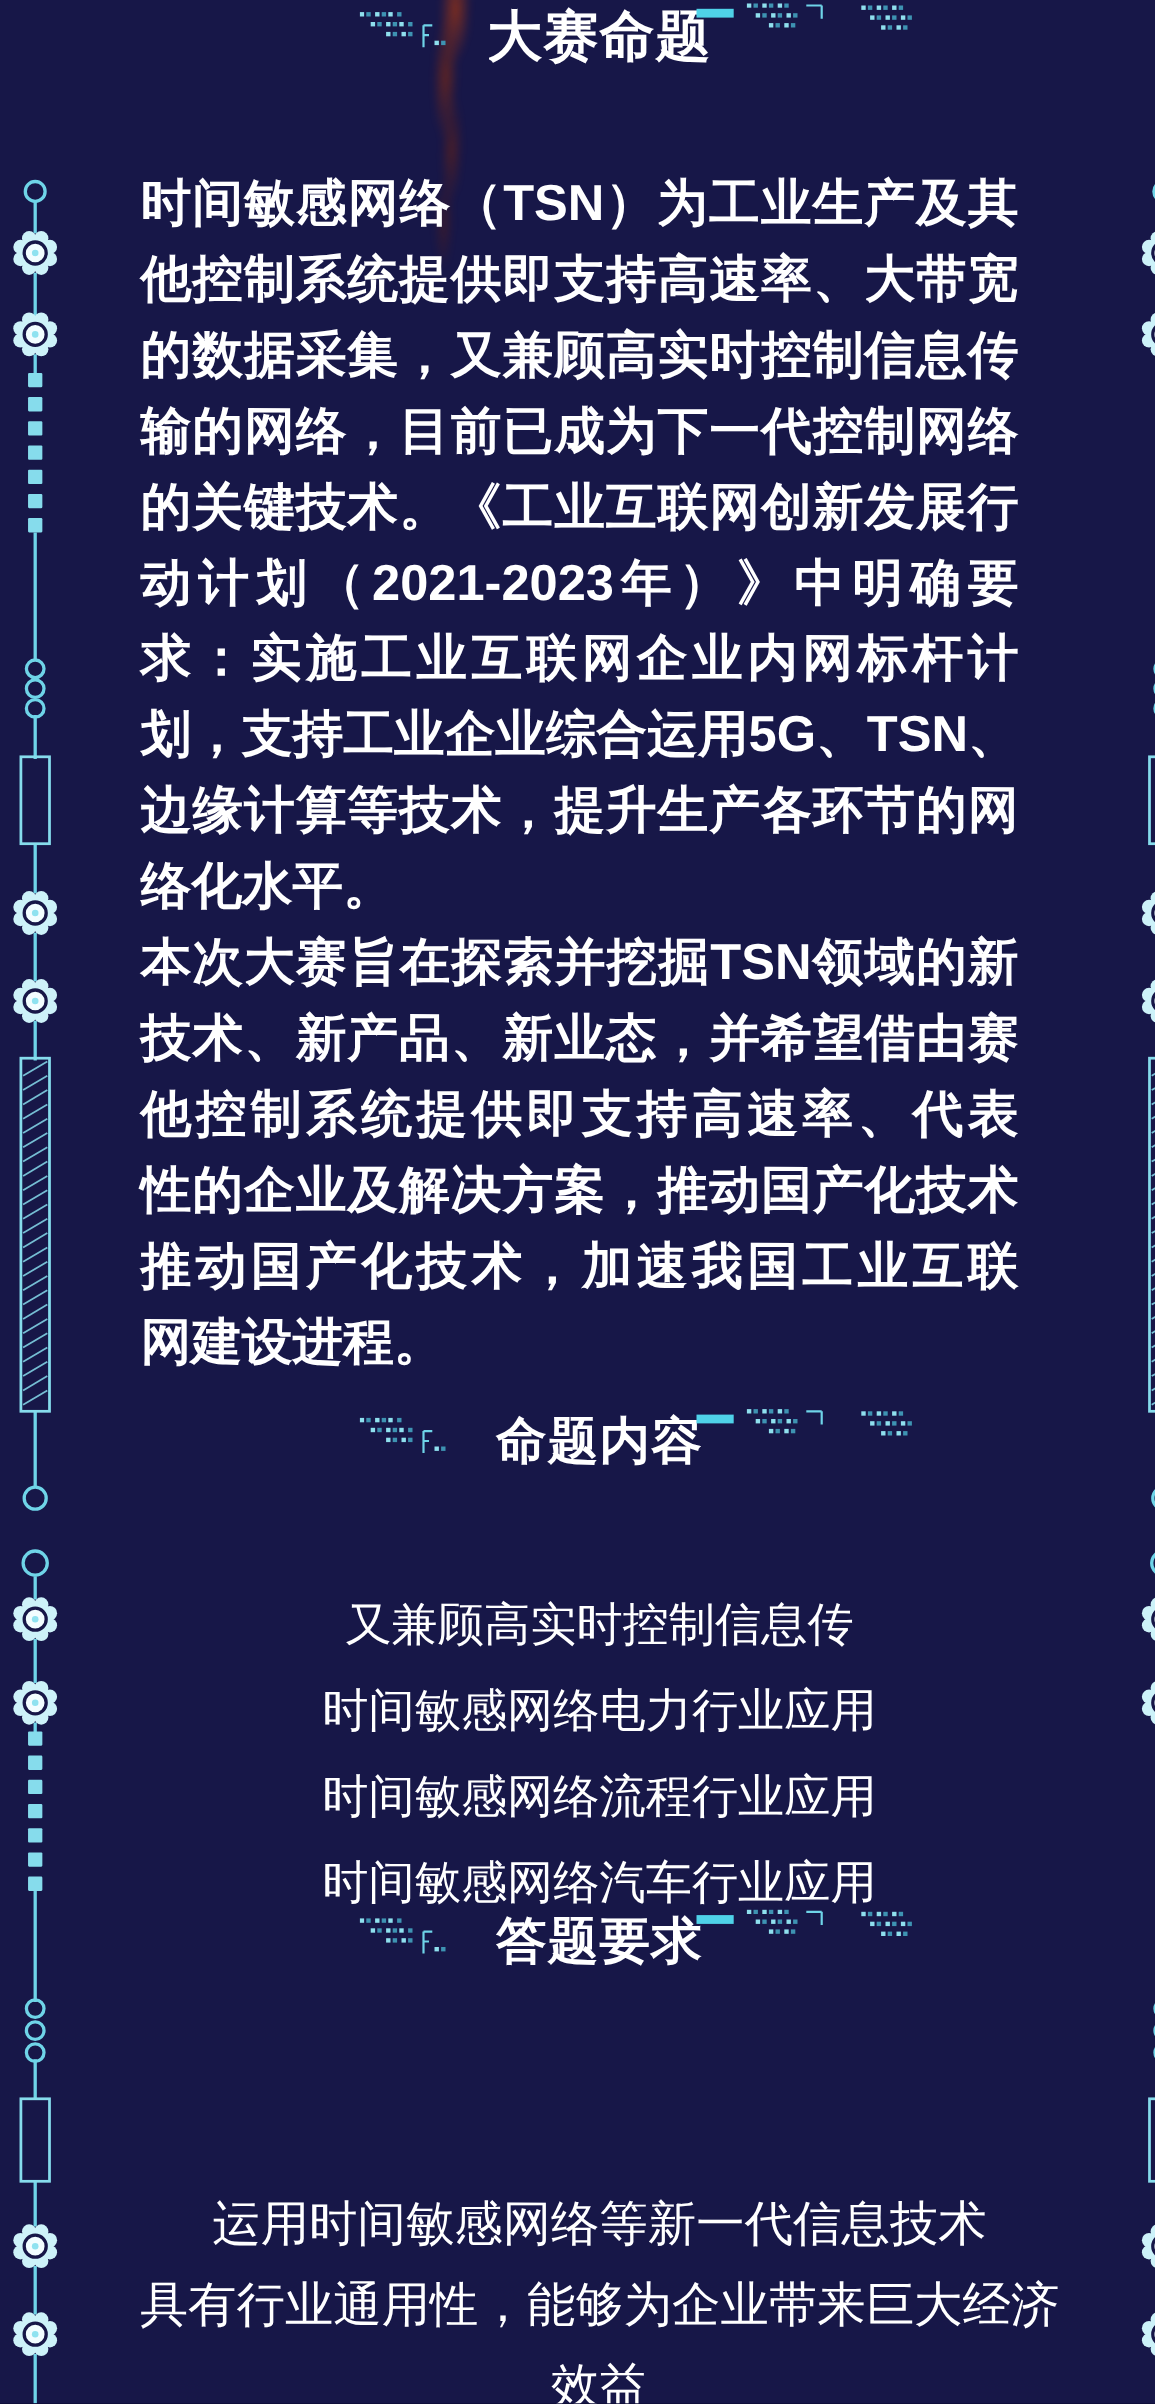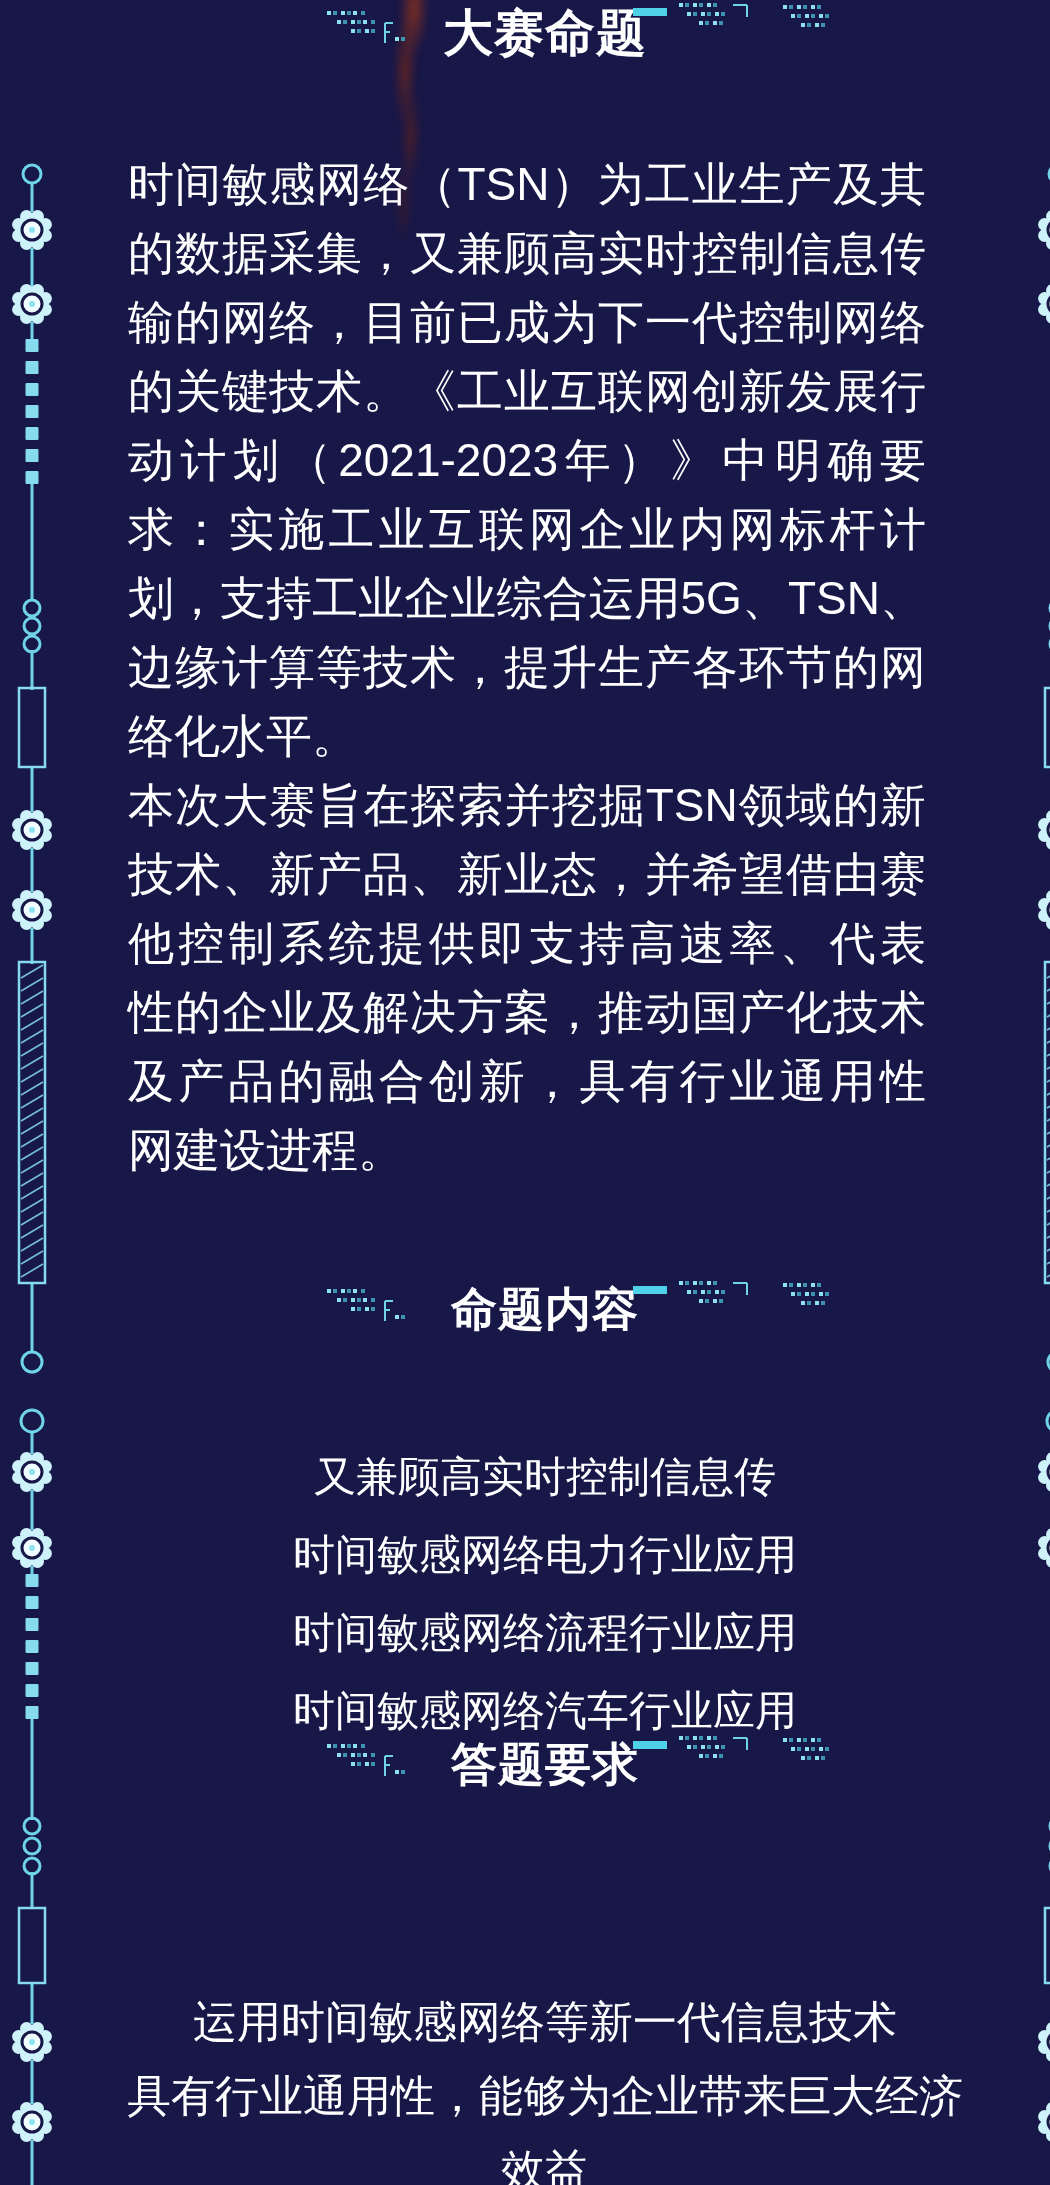--- a/index.html
+++ b/index.html
@@ -30,21 +30,21 @@
     margin:0;font-weight:700;white-space:nowrap;letter-spacing:1px;color:#fff;
   }
   .sec-head.main .ttl{font-size:50px;line-height:62px;}
   .sec-head.sub  .ttl{font-size:46px;line-height:58px;}
   .clu{position:absolute;}
   .clu.l{right:calc(50% + 122px);top:7px;}
   .clu.r{left:calc(50% + 88px);top:1px;}
   
   .intro{
     position:absolute;left:128px;width:798px;top:150px;
-    font-size:46px;line-height:69px;font-weight:400;
+    font-size:46px;line-height:69px;font-weight:700;
   }
   .intro .line{text-align:justify;text-align-last:justify;text-justify:inter-character;}
   .intro .line.short{text-align-last:left;}
   
   .topics{
     position:absolute;left:0;width:100%;top:1438px;text-align:center;
     font-size:42px;line-height:78px;font-weight:500;
   }
   .reqs{
     position:absolute;left:0;width:100%;top:1985px;text-align:center;
@@ -465,33 +465,34 @@
         <rect x="192" y="11" width="4" height="4" fill="#3e93b2"></rect>
         <rect x="168" y="20" width="4" height="4" fill="#8fe0ee"></rect>
         <rect x="174" y="20" width="4" height="4" fill="#3e93b2"></rect>
         <rect x="182" y="20" width="4" height="4" fill="#8fe0ee"></rect>
         <rect x="188" y="20" width="4" height="4" fill="#3e93b2"></rect>
       </svg>
   </div>
 
   <div class="intro">
       <div class="line">时间敏感网络（TSN）为工业生产及其</div>
+      <div class="line">他控制系统提供即支持高速率、大带宽</div>
       <div class="line">的数据采集，又兼顾高实时控制信息传</div>
       <div class="line">输的网络，目前已成为下一代控制网络</div>
       <div class="line">的关键技术。《工业互联网创新发展行</div>
       <div class="line">动计划（2021-2023年）》中明确要</div>
       <div class="line">求：实施工业互联网企业内网标杆计</div>
       <div class="line">划，支持工业企业综合运用5G、TSN、</div>
       <div class="line">边缘计算等技术，提升生产各环节的网</div>
       <div class="line short">络化水平。</div>
       <div class="line">本次大赛旨在探索并挖掘TSN领域的新</div>
       <div class="line">技术、新产品、新业态，并希望借由赛</div>
       <div class="line">他控制系统提供即支持高速率、代表</div>
       <div class="line">性的企业及解决方案，推动国产化技术</div>
-      <div class="line">及产品的融合创新，具有行业通用性</div>
+      <div class="line">推动国产化技术，加速我国工业互联</div>
       <div class="line short">网建设进程。</div>
     </div>
 
   <div class="sec-head sub" style="top:1280px">
     <svg class="clu l" width="96" height="40" viewBox="0 0 96 40">
         <rect x="0" y="2" width="4" height="4" fill="#8fe0ee"></rect>
         <rect x="6" y="2" width="4" height="4" fill="#3e93b2"></rect>
         <rect x="14" y="2" width="4" height="4" fill="#8fe0ee"></rect>
         <rect x="20" y="2" width="4" height="4" fill="#3e93b2"></rect>
         <rect x="26" y="2" width="4" height="4" fill="#8fe0ee"></rect>

